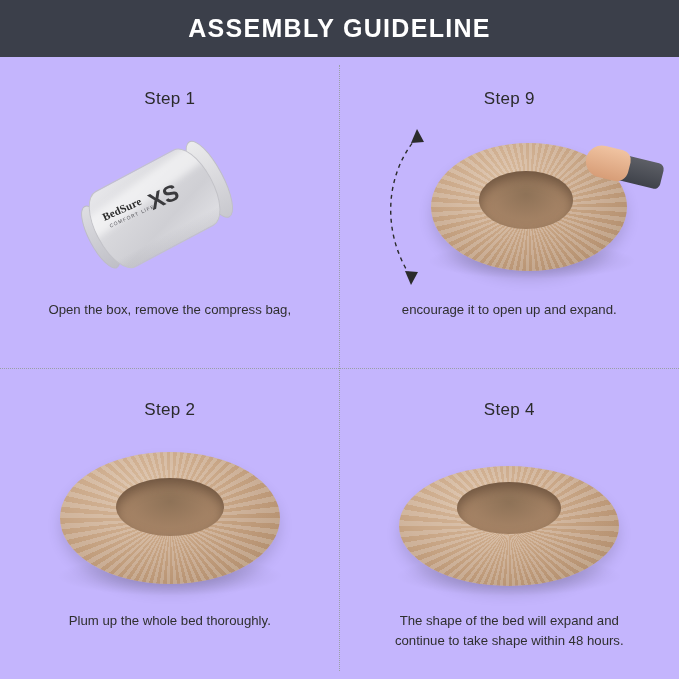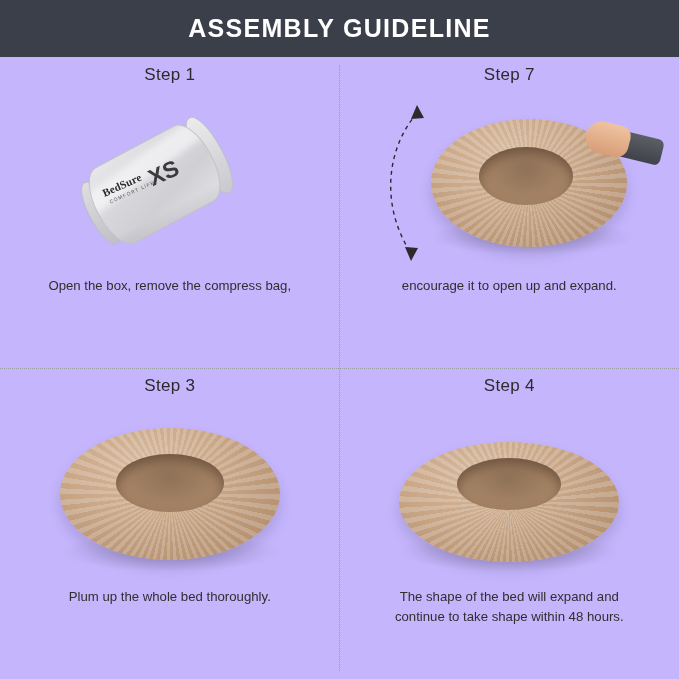--- a/index.html
+++ b/index.html
@@ -43,21 +43,21 @@
     display: grid;
     grid-template-columns: 1fr 1fr;
     grid-template-rows: 1fr 1fr;
   }
   .cell {
     position: relative;
     box-sizing: border-box;
     display: flex;
     flex-direction: column;
     align-items: center;
-    padding-top: 8px;
+    padding-top: 32px;
   }
   
   .v-sep {
     position: absolute;
     left: 339px;
     top: 8px;
     bottom: 8px;
     width: 0;
     border-left: 1px dotted #9aa0a6;
   }
@@ -308,21 +308,21 @@
           <div class="bag-sub">COMFORT LIFE</div>
           <div class="bag-size">XS</div>
         </div>
       </div>
       <div class="caption">
         <span class="cap-line">Open the box, remove the compress bag,</span>
       </div>
     </div>
 
     <div class="cell">
-      <div class="step-title">Step 7</div>
+      <div class="step-title">Step 9</div>
       <div class="art">
         <svg class="arrow-svg" width="320" height="185">
           <path d="M68 22 C 34 62, 34 120, 62 162" fill="none" stroke="#2b2b2b" stroke-width="1.4" stroke-dasharray="4 4"></path>
           <polygon points="68,14 62,28 75,27" fill="#2b2b2b"></polygon>
           <polygon points="62,170 56,156 69,157" fill="#2b2b2b"></polygon>
         </svg>
         <div class="bed bed-shadow" style="left:78px; top:128px; width:210px; height:36px;"></div>
         <div class="bed bed-outer" style="left:82px; top:28px; width:196px; height:128px;">
           <div class="bed-fluff"></div>
           <div class="bed-inner" style="left:48px; top:28px; width:94px; height:58px;"></div>
@@ -331,21 +331,21 @@
           <div class="forearm"></div>
           <div class="fist"></div>
         </div>
       </div>
       <div class="caption">
         <span class="cap-line">encourage it to open up and expand.</span>
       </div>
     </div>
 
     <div class="cell">
-      <div class="step-title">Step 3</div>
+      <div class="step-title">Step 2</div>
       <div class="art">
         <div class="bed bed-shadow" style="left:46px; top:130px; width:228px; height:40px;"></div>
         <div class="bed bed-outer" style="left:50px; top:26px; width:220px; height:132px;">
           <div class="bed-fluff"></div>
           <div class="bed-inner" style="left:56px; top:26px; width:108px; height:58px;"></div>
         </div>
       </div>
       <div class="caption">
         <span class="cap-line">Plum up the whole bed thoroughly.</span>
       </div>

